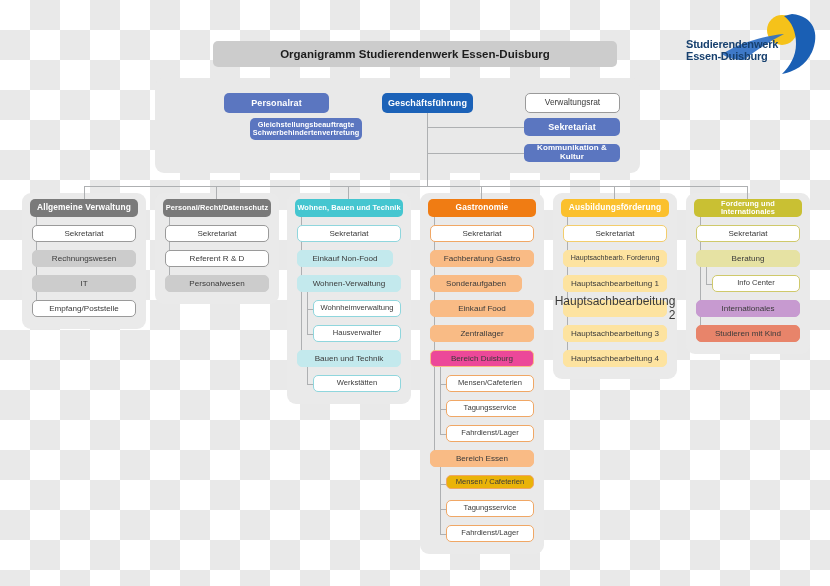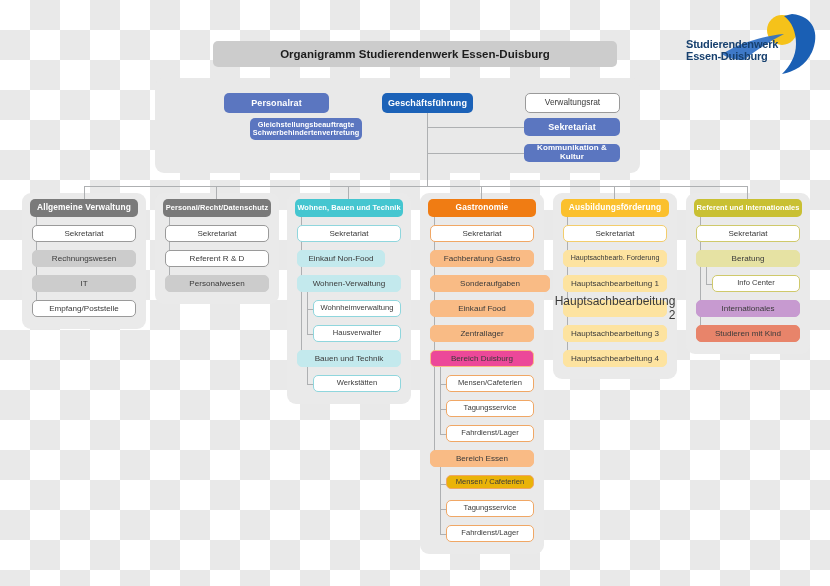--- a/index.html
+++ b/index.html
@@ -119,42 +119,42 @@
       <div class="ln lnh" style="left: 169px; top: 233.5px;"></div>
       <div class="box item" style="left: 165px; top: 250px; width: 104px; height: 17px; background: rgb(255, 255, 255); border: 1px solid rgb(154, 154, 154); font-size: 8.1px;">Referent R &amp; D</div>
       <div class="ln lnh" style="left: 169px; top: 258.5px;"></div>
       <div class="box item" style="left: 165px; top: 275px; width: 104px; height: 17px; background: rgb(204, 204, 204); border: 1px solid rgb(204, 204, 204); font-size: 8.1px;">Personalwesen</div>
       <div class="ln lnh" style="left: 169px; top: 283.5px;"></div>
       <div class="panel" style="left: 287px; top: 193px; width: 124px; height: 211px;"></div>
       <div class="box hdr" style="left: 295px; top: 199px; width: 108px; height: 18px; background: rgb(69, 198, 208); font-size: 7.4px;">Wohnen, Bauen und Technik</div>
       <div class="ln lnv" style="left: 301px; top: 217px; height: 141.5px;"></div>
       <div class="box item" style="left: 297px; top: 225px; width: 104px; height: 17px; background: rgb(255, 255, 255); border: 1px solid rgb(143, 214, 221); font-size: 8.1px;">Sekretariat</div>
       <div class="ln lnh" style="left: 301px; top: 233.5px;"></div>
-      <div class="box item" style="left: 297px; top: 250px; width: 88px; height: 17px; background: rgb(195, 233, 237); border: 1px solid rgb(195, 233, 237); font-size: 8.1px;">Einkauf Non-Food</div>
+      <div class="box item" style="left: 297px; top: 250px; width: 96px; height: 17px; background: rgb(195, 233, 237); border: 1px solid rgb(195, 233, 237); font-size: 8.1px;">Einkauf Non-Food</div>
       <div class="ln lnh" style="left: 301px; top: 258.5px;"></div>
       <div class="box item" style="left: 297px; top: 275px; width: 104px; height: 17px; background: rgb(195, 233, 237); border: 1px solid rgb(195, 233, 237); font-size: 8.1px;">Wohnen-Verwaltung</div>
       <div class="ln lnh" style="left: 301px; top: 283.5px;"></div>
       <div class="box sub" style="left: 313px; top: 300px; width: 88px; height: 17px; background: rgb(255, 255, 255); border: 1px solid rgb(143, 214, 221); font-size: 7.6px;">Wohnheimverwaltung</div>
       <div class="ln lnh" style="left: 307px; top: 308.5px; width: 6px;"></div>
       <div class="box sub" style="left: 313px; top: 325px; width: 88px; height: 17px; background: rgb(255, 255, 255); border: 1px solid rgb(143, 214, 221); font-size: 7.6px;">Hausverwalter</div>
       <div class="ln lnh" style="left: 307px; top: 333.5px; width: 6px;"></div>
       <div class="box item" style="left: 297px; top: 350px; width: 104px; height: 17px; background: rgb(195, 233, 237); border: 1px solid rgb(195, 233, 237); font-size: 8.1px;">Bauen und Technik</div>
       <div class="ln lnh" style="left: 301px; top: 358.5px;"></div>
       <div class="box sub" style="left: 313px; top: 375px; width: 88px; height: 17px; background: rgb(255, 255, 255); border: 1px solid rgb(143, 214, 221); font-size: 7.6px; text-align: center;">Werkstätten</div>
       <div class="ln lnh" style="left: 307px; top: 383.5px; width: 6px;"></div>
       <div class="ln lnv" style="left: 307px; top: 292px; height: 41.5px;"></div>
       <div class="ln lnv" style="left: 307px; top: 367px; height: 16.5px;"></div>
       <div class="panel" style="left: 420px; top: 193px; width: 124px; height: 361px;"></div>
       <div class="box hdr" style="left: 428px; top: 199px; width: 108px; height: 18px; background: rgb(240, 124, 19); font-size: 8.4px;">Gastronomie</div>
       <div class="ln lnv" style="left: 434px; top: 217px; height: 241.5px;"></div>
       <div class="box item" style="left: 430px; top: 225px; width: 104px; height: 17px; background: rgb(255, 255, 255); border: 1px solid rgb(240, 167, 101); font-size: 8.1px;">Sekretariat</div>
       <div class="ln lnh" style="left: 434px; top: 233.5px;"></div>
       <div class="box item" style="left: 430px; top: 250px; width: 104px; height: 17px; background: rgb(249, 187, 133); border: 1px solid rgb(249, 187, 133); font-size: 8.1px;">Fachberatung Gastro</div>
       <div class="ln lnh" style="left: 434px; top: 258.5px;"></div>
-      <div class="box item" style="left: 430px; top: 275px; width: 120px; height: 17px; background: rgb(249, 187, 133); border: 1px solid rgb(249, 187, 133); font-size: 8.1px;">Sonderaufgaben</div>
+      <div class="box item" style="left: 430px; top: 275px; width: 92px; height: 17px; background: rgb(249, 187, 133); border: 1px solid rgb(249, 187, 133); font-size: 8.1px;">Sonderaufgaben</div>
       <div class="ln lnh" style="left: 434px; top: 283.5px;"></div>
       <div class="box item" style="left: 430px; top: 300px; width: 104px; height: 17px; background: rgb(249, 187, 133); border: 1px solid rgb(249, 187, 133); font-size: 8.1px;">Einkauf Food</div>
       <div class="ln lnh" style="left: 434px; top: 308.5px;"></div>
       <div class="box item" style="left: 430px; top: 325px; width: 104px; height: 17px; background: rgb(249, 187, 133); border: 1px solid rgb(249, 187, 133); font-size: 8.1px;">Zentrallager</div>
       <div class="ln lnh" style="left: 434px; top: 333.5px;"></div>
       <div class="box item" style="left: 430px; top: 350px; width: 104px; height: 17px; background: #ec4899; border: 1px solid rgb(249, 187, 133); font-size: 8.1px;">Bereich Duisburg</div>
       <div class="ln lnh" style="left: 434px; top: 358.5px;"></div>
       <div class="box sub" style="left: 446px; top: 375px; width: 88px; height: 17px; background: rgb(255, 255, 255); border: 1px solid rgb(240, 167, 101); font-size: 7.6px;">Mensen/Cafeterien</div>
       <div class="ln lnh" style="left: 440px; top: 383.5px; width: 6px;"></div>
       <div class="box sub" style="left: 446px; top: 400px; width: 88px; height: 17px; background: rgb(255, 255, 255); border: 1px solid rgb(240, 167, 101); font-size: 7.6px;">Tagungsservice</div>
@@ -180,21 +180,21 @@
       <div class="ln lnh" style="left: 567px; top: 258.5px;"></div>
       <div class="box item" style="left: 563px; top: 275px; width: 104px; height: 17px; background: rgb(253, 227, 160); border: 1px solid rgb(253, 227, 160); font-size: 8.1px;">Hauptsachbearbeitung 1</div>
       <div class="ln lnh" style="left: 567px; top: 283.5px;"></div>
       <div class="box item" style="left: 563px; top: 300px; width: 104px; height: 17px; background: rgb(253, 227, 160); border: 1px solid rgb(253, 227, 160); font-size: 12px;">Hauptsachbearbeitung 2</div>
       <div class="ln lnh" style="left: 567px; top: 308.5px;"></div>
       <div class="box item" style="left: 563px; top: 325px; width: 104px; height: 17px; background: rgb(253, 227, 160); border: 1px solid rgb(253, 227, 160); font-size: 8.1px;">Hauptsachbearbeitung 3</div>
       <div class="ln lnh" style="left: 567px; top: 333.5px;"></div>
       <div class="box item" style="left: 563px; top: 350px; width: 104px; height: 17px; background: rgb(253, 227, 160); border: 1px solid rgb(253, 227, 160); font-size: 8.1px;">Hauptsachbearbeitung 4</div>
       <div class="ln lnh" style="left: 567px; top: 358.5px;"></div>
       <div class="panel" style="left: 686px; top: 193px; width: 124px; height: 161px;"></div>
-      <div class="box hdr" style="left: 694px; top: 199px; width: 108px; height: 18px; background: rgb(201, 192, 51); font-size: 7.4px;">Referent und Internationales</div>
+      <div class="box hdr" style="left: 694px; top: 199px; width: 108px; height: 18px; background: rgb(201, 192, 51); font-size: 7.4px;">Forderung und Internationales</div>
       <div class="ln lnv" style="left: 700px; top: 217px; height: 116.5px;"></div>
       <div class="box item" style="left: 696px; top: 225px; width: 104px; height: 17px; background: rgb(255, 255, 255); border: 1px solid rgb(207, 201, 107); font-size: 8.1px;">Sekretariat</div>
       <div class="ln lnh" style="left: 700px; top: 233.5px;"></div>
       <div class="box item" style="left: 696px; top: 250px; width: 104px; height: 17px; background: rgb(230, 226, 163); border: 1px solid rgb(230, 226, 163); font-size: 8.1px;">Beratung</div>
       <div class="ln lnh" style="left: 700px; top: 258.5px;"></div>
       <div class="box sub" style="left: 712px; top: 275px; width: 88px; height: 17px; background: rgb(255, 255, 255); border: 1px solid rgb(207, 201, 107); font-size: 7.6px;">Info Center</div>
       <div class="ln lnh" style="left: 706px; top: 283.5px; width: 6px;"></div>
       <div class="box item" style="left: 696px; top: 300px; width: 104px; height: 17px; background: rgb(199, 154, 208); border: 1px solid rgb(199, 154, 208); font-size: 8.1px;">Internationales</div>
       <div class="ln lnh" style="left: 700px; top: 308.5px;"></div>
       <div class="box item" style="left: 696px; top: 325px; width: 104px; height: 17px; background: rgb(232, 132, 106); border: 1px solid rgb(232, 132, 106); font-size: 8.1px;">Studieren mit Kind</div>

